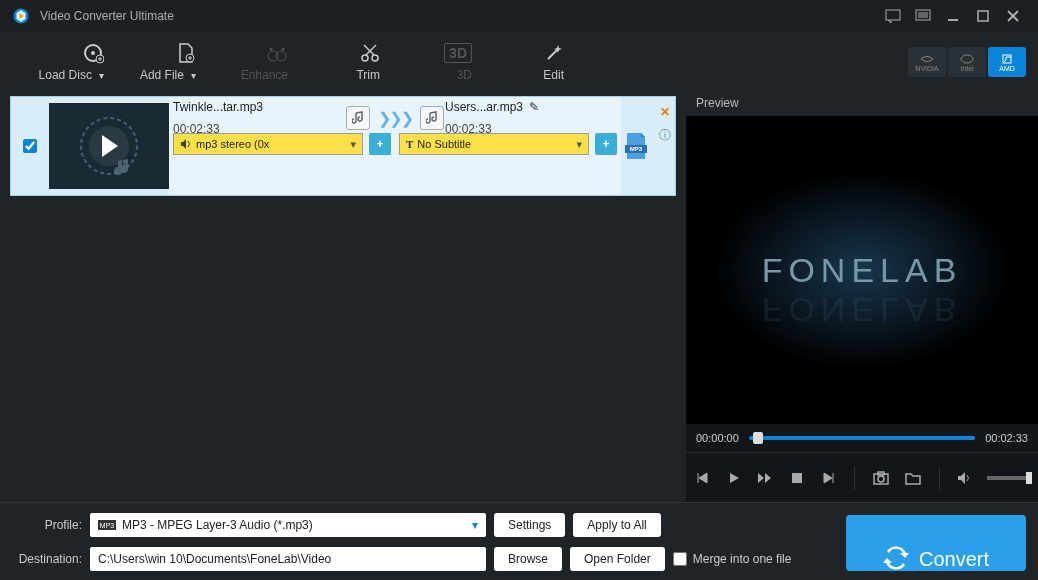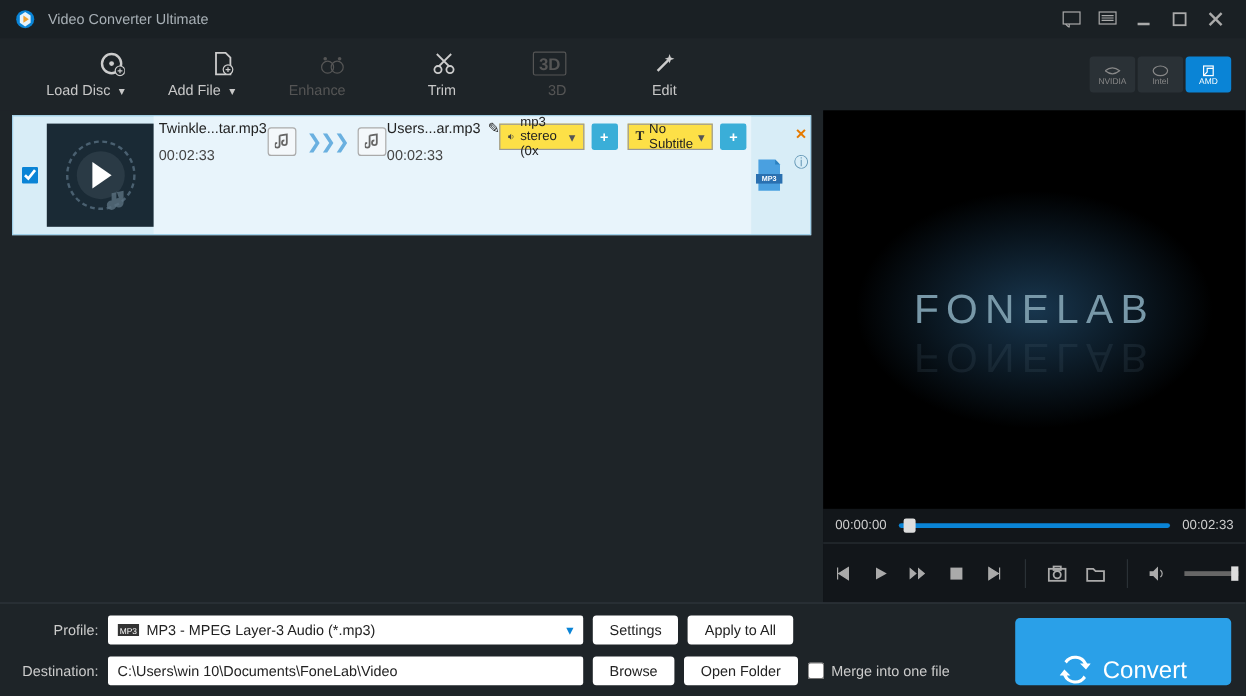--- a/index.html
+++ b/index.html
@@ -114,20 +114,21 @@
 .thumb {
   width: 120px;
   margin: 6px 0;
   background: #1a2a35;
   display:flex; align-items:center; justify-content:center;
   position:relative;
 }
 .filecontent {
   flex: 1;
   display: flex;
+  flex-direction: column;
   padding: 6px 4px;
   background: #e8f4fb;
   color: #222;
 }
 .filerow {
   display: flex;
   align-items: center;
   height: 30px;
 }
 .filecol {
@@ -556,20 +557,21 @@
         </svg>
       </div>
       <div class="closecol">
         <span class="closex">✕</span>
         <span style="color:#5a90b0;cursor:pointer;">ⓘ</span>
       </div>
     </div>
   </div>
 
   <div class="right">
+    <div class="previewhdr">Preview</div>
     <div class="previewscreen">
       <div class="previewbg"></div>
       <div class="fonelab" data-reflect="FONELAB">FONELAB</div>
     </div>
     <div class="timebar">
       <span class="t">00:00:00</span>
       <div class="seekbar">
           <div class="knob"></div>
         </div>
       <span class="t">00:02:33</span>

